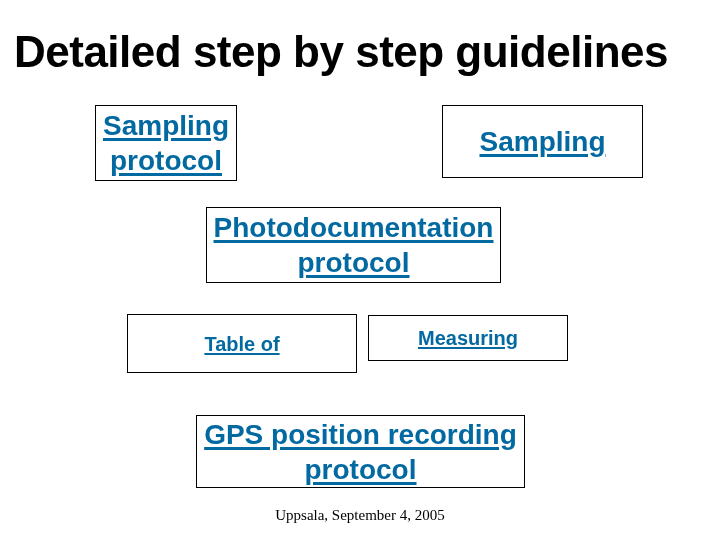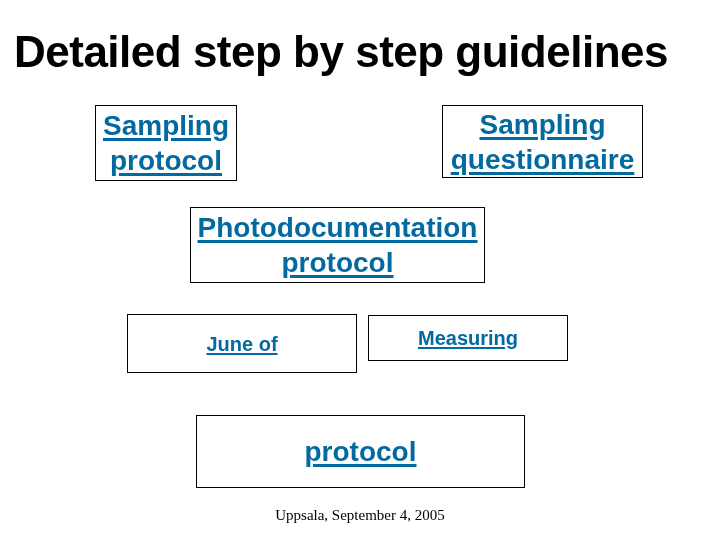--- a/index.html
+++ b/index.html
@@ -57,21 +57,21 @@
   .box.small {
     font-size: 20px;
     line-height: 26px;
   }
   .box.small .line {
     text-decoration-thickness: 2px;
     text-underline-offset: 2px;
   }
   .box-sampling-protocol        { left: 95px;  top: 105px; width: 142px; height: 76px; }
   .box-sampling-questionnaire   { left: 442px; top: 105px; width: 201px; height: 73px; }
-  .box-photodocumentation       { left: 190px; top: 207px; width: 295px; height: 76px; }
+  .box-photodocumentation       { left: 206px; top: 207px; width: 295px; height: 76px; }
   .box-table-phenotipic         { left: 127px; top: 314px; width: 230px; height: 59px; }
   .box-measuring-animals        { left: 368px; top: 315px; width: 200px; height: 46px; }
   .box-gps                      { left: 196px; top: 415px; width: 329px; height: 73px; }
   .footer {
     position: absolute;
     left: 0;
     top: 507px;
     width: 720px;
     text-align: center;
     font-family: "Liberation Serif", serif;
@@ -87,35 +87,35 @@
 
   <h1 class="title">Detailed step by step guidelines</h1>
 
   <div class="box big box-sampling-protocol">
     <span class="line">Sampling</span>
     <span class="line">protocol</span>
   </div>
 
   <div class="box big box-sampling-questionnaire">
     <span class="line">Sampling</span>
-    <span class="line">questionnaire</span>
   </div>
 
   <div class="box big box-photodocumentation">
     <span class="line">Photodocumentation</span>
     <span class="line">protocol</span>
   </div>
 
   <div class="box small box-table-phenotipic">
-    <span class="line">June of</span>
+    <span class="line">Table of</span>
   </div>
 
   <div class="box small box-measuring-animals">
     <span class="line">Measuring</span>
   </div>
 
   <div class="box big box-gps">
+    <span class="line">GPS position recording</span>
     <span class="line">protocol</span>
   </div>
 
   <div class="footer">Uppsala, September 4, 2005</div>
 
 </div>
 
 </body></html>

